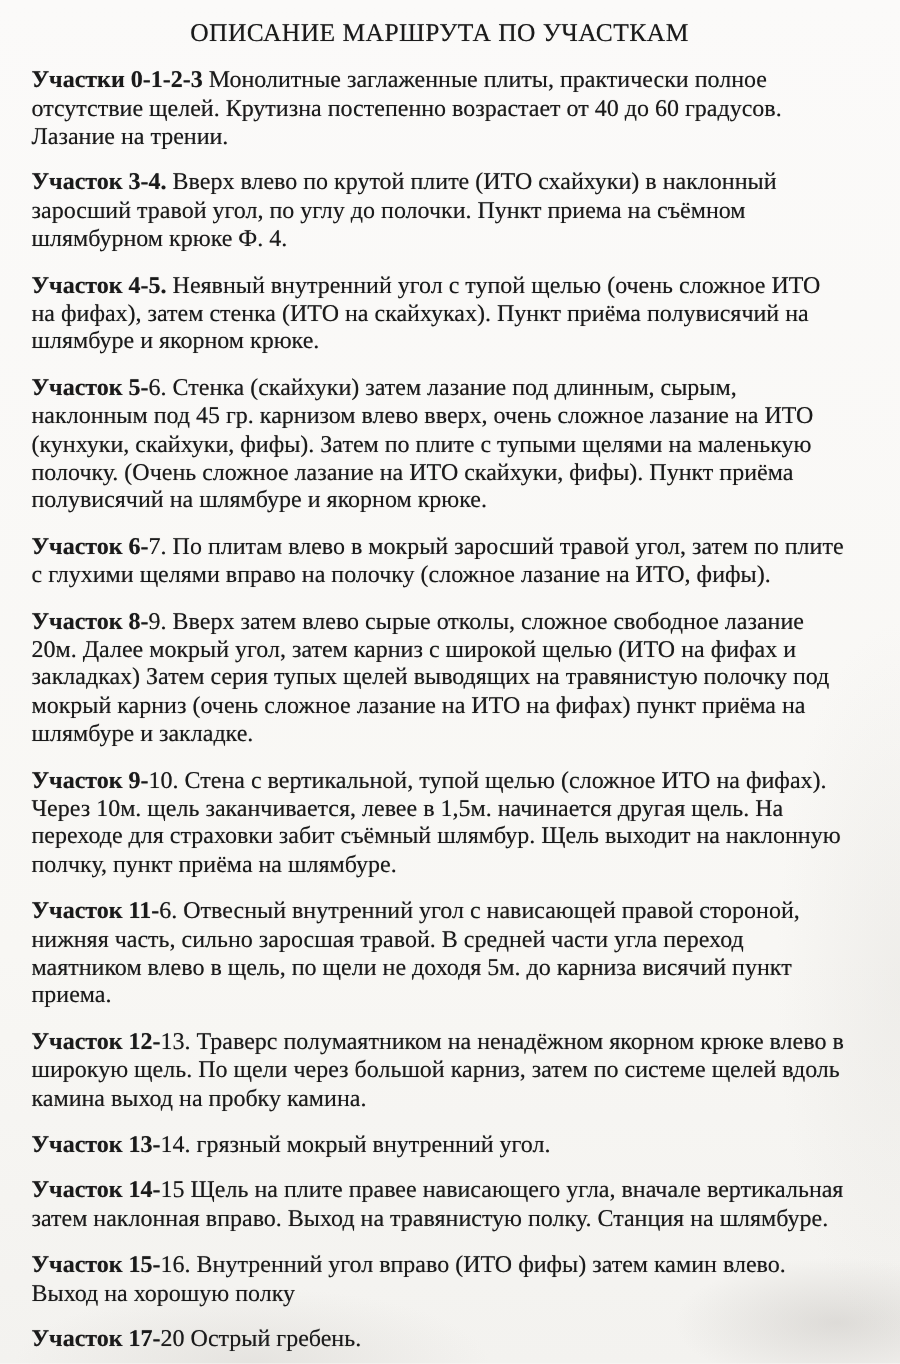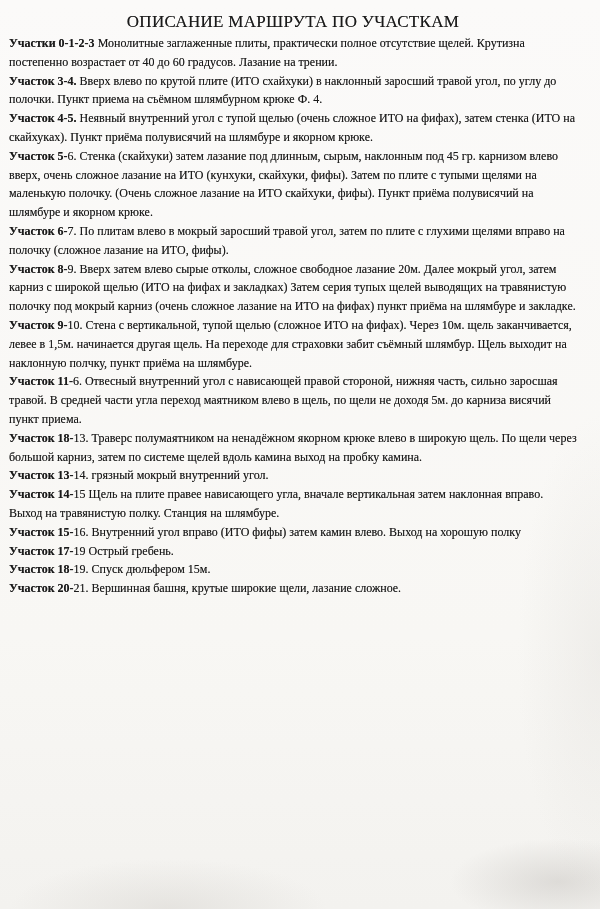--- a/index.html
+++ b/index.html
@@ -26,23 +26,23 @@
   }
   .title {
     text-align: center;
     font-size: 17px;
     line-height: 22px;
     letter-spacing: 0.3px;
     margin: 0 0 1px 0;
     white-space: nowrap;
   }
   .sections p.section {
-    margin: 0;
+    margin: 12px;
     padding: 0;
-    font-size: 12px;
+    font-size: 16px;
     line-height: 18.8px;
     text-align: left;
   }
   .sections p.section b {
     font-weight: 700;
   }
 </style>
 </head>
 <body>
 
@@ -50,21 +50,21 @@
   <div class="title">ОПИСАНИЕ МАРШРУТА ПО УЧАСТКАМ</div>
   <div class="sections">
       <p class="section"><b>Участки 0-1-2-3</b><span> Монолитные заглаженные плиты, практически полное отсутствие щелей. Крутизна постепенно возрастает от 40 до 60 градусов. Лазание на трении.</span></p>
       <p class="section"><b>Участок 3-4.</b><span> Вверх влево по крутой плите (ИТО схайхуки) в наклонный заросший травой угол, по углу до полочки. Пункт приема на съёмном шлямбурном крюке Ф. 4.</span></p>
       <p class="section"><b>Участок 4-5.</b><span> Неявный внутренний угол с тупой щелью (очень сложное ИТО на фифах), затем стенка (ИТО на скайхуках). Пункт приёма полувисячий на шлямбуре и якорном крюке.</span></p>
       <p class="section"><b>Участок 5-</b><span>6. Стенка (скайхуки) затем лазание под длинным, сырым, наклонным под 45 гр. карнизом влево вверх, очень сложное лазание на ИТО (кунхуки, скайхуки, фифы). Затем по плите с тупыми щелями на маленькую полочку. (Очень сложное лазание на ИТО скайхуки, фифы). Пункт приёма полувисячий на шлямбуре и якорном крюке.</span></p>
       <p class="section"><b>Участок 6-</b><span>7. По плитам влево в мокрый заросший травой угол, затем по плите с глухими щелями вправо на полочку (сложное лазание на ИТО, фифы).</span></p>
       <p class="section"><b>Участок 8-</b><span>9. Вверх затем влево сырые отколы, сложное свободное лазание 20м. Далее мокрый угол, затем карниз с широкой щелью (ИТО на фифах и закладках) Затем серия тупых щелей выводящих на травянистую полочку под мокрый карниз (очень сложное лазание на ИТО на фифах) пункт приёма на шлямбуре и закладке.</span></p>
       <p class="section"><b>Участок 9-</b><span>10. Стена с вертикальной, тупой щелью (сложное ИТО на фифах). Через 10м. щель заканчивается, левее в 1,5м. начинается другая щель. На переходе для страховки забит съёмный шлямбур. Щель выходит на наклонную полчку, пункт приёма на шлямбуре.</span></p>
       <p class="section"><b>Участок 11-</b><span>6. Отвесный внутренний угол с нависающей правой стороной, нижняя часть, сильно заросшая травой. В средней части угла переход маятником влево в щель, по щели не доходя 5м. до карниза висячий пункт приема.</span></p>
-      <p class="section"><b>Участок 18-</b><span>13. Траверс полумаятником на ненадёжном якорном крюке влево в широкую щель. По щели через большой карниз, затем по системе щелей вдоль камина выход на пробку камина.</span></p>
+      <p class="section"><b>Участок 12-</b><span>13. Траверс полумаятником на ненадёжном якорном крюке влево в широкую щель. По щели через большой карниз, затем по системе щелей вдоль камина выход на пробку камина.</span></p>
       <p class="section"><b>Участок 13-</b><span>14. грязный мокрый внутренний угол.</span></p>
       <p class="section"><b>Участок 14-</b><span>15 Щель на плите правее нависающего угла, вначале вертикальная затем наклонная вправо. Выход на травянистую полку. Станция на шлямбуре.</span></p>
       <p class="section"><b>Участок 15-</b><span>16. Внутренний угол вправо (ИТО фифы) затем камин влево. Выход на хорошую полку</span></p>
-      <p class="section"><b>Участок 17-</b><span>19 Острый гребень.</span></p>
+      <p class="section"><b>Участок 17-</b><span>20 Острый гребень.</span></p>
       <p class="section"><b>Участок 18-</b><span>19. Спуск дюльфером 15м.</span></p>
       <p class="section"><b>Участок 20-</b><span>21. Вершинная башня, крутые широкие щели, лазание сложное.</span></p>
     </div>
 </div>
 
 </body></html>

